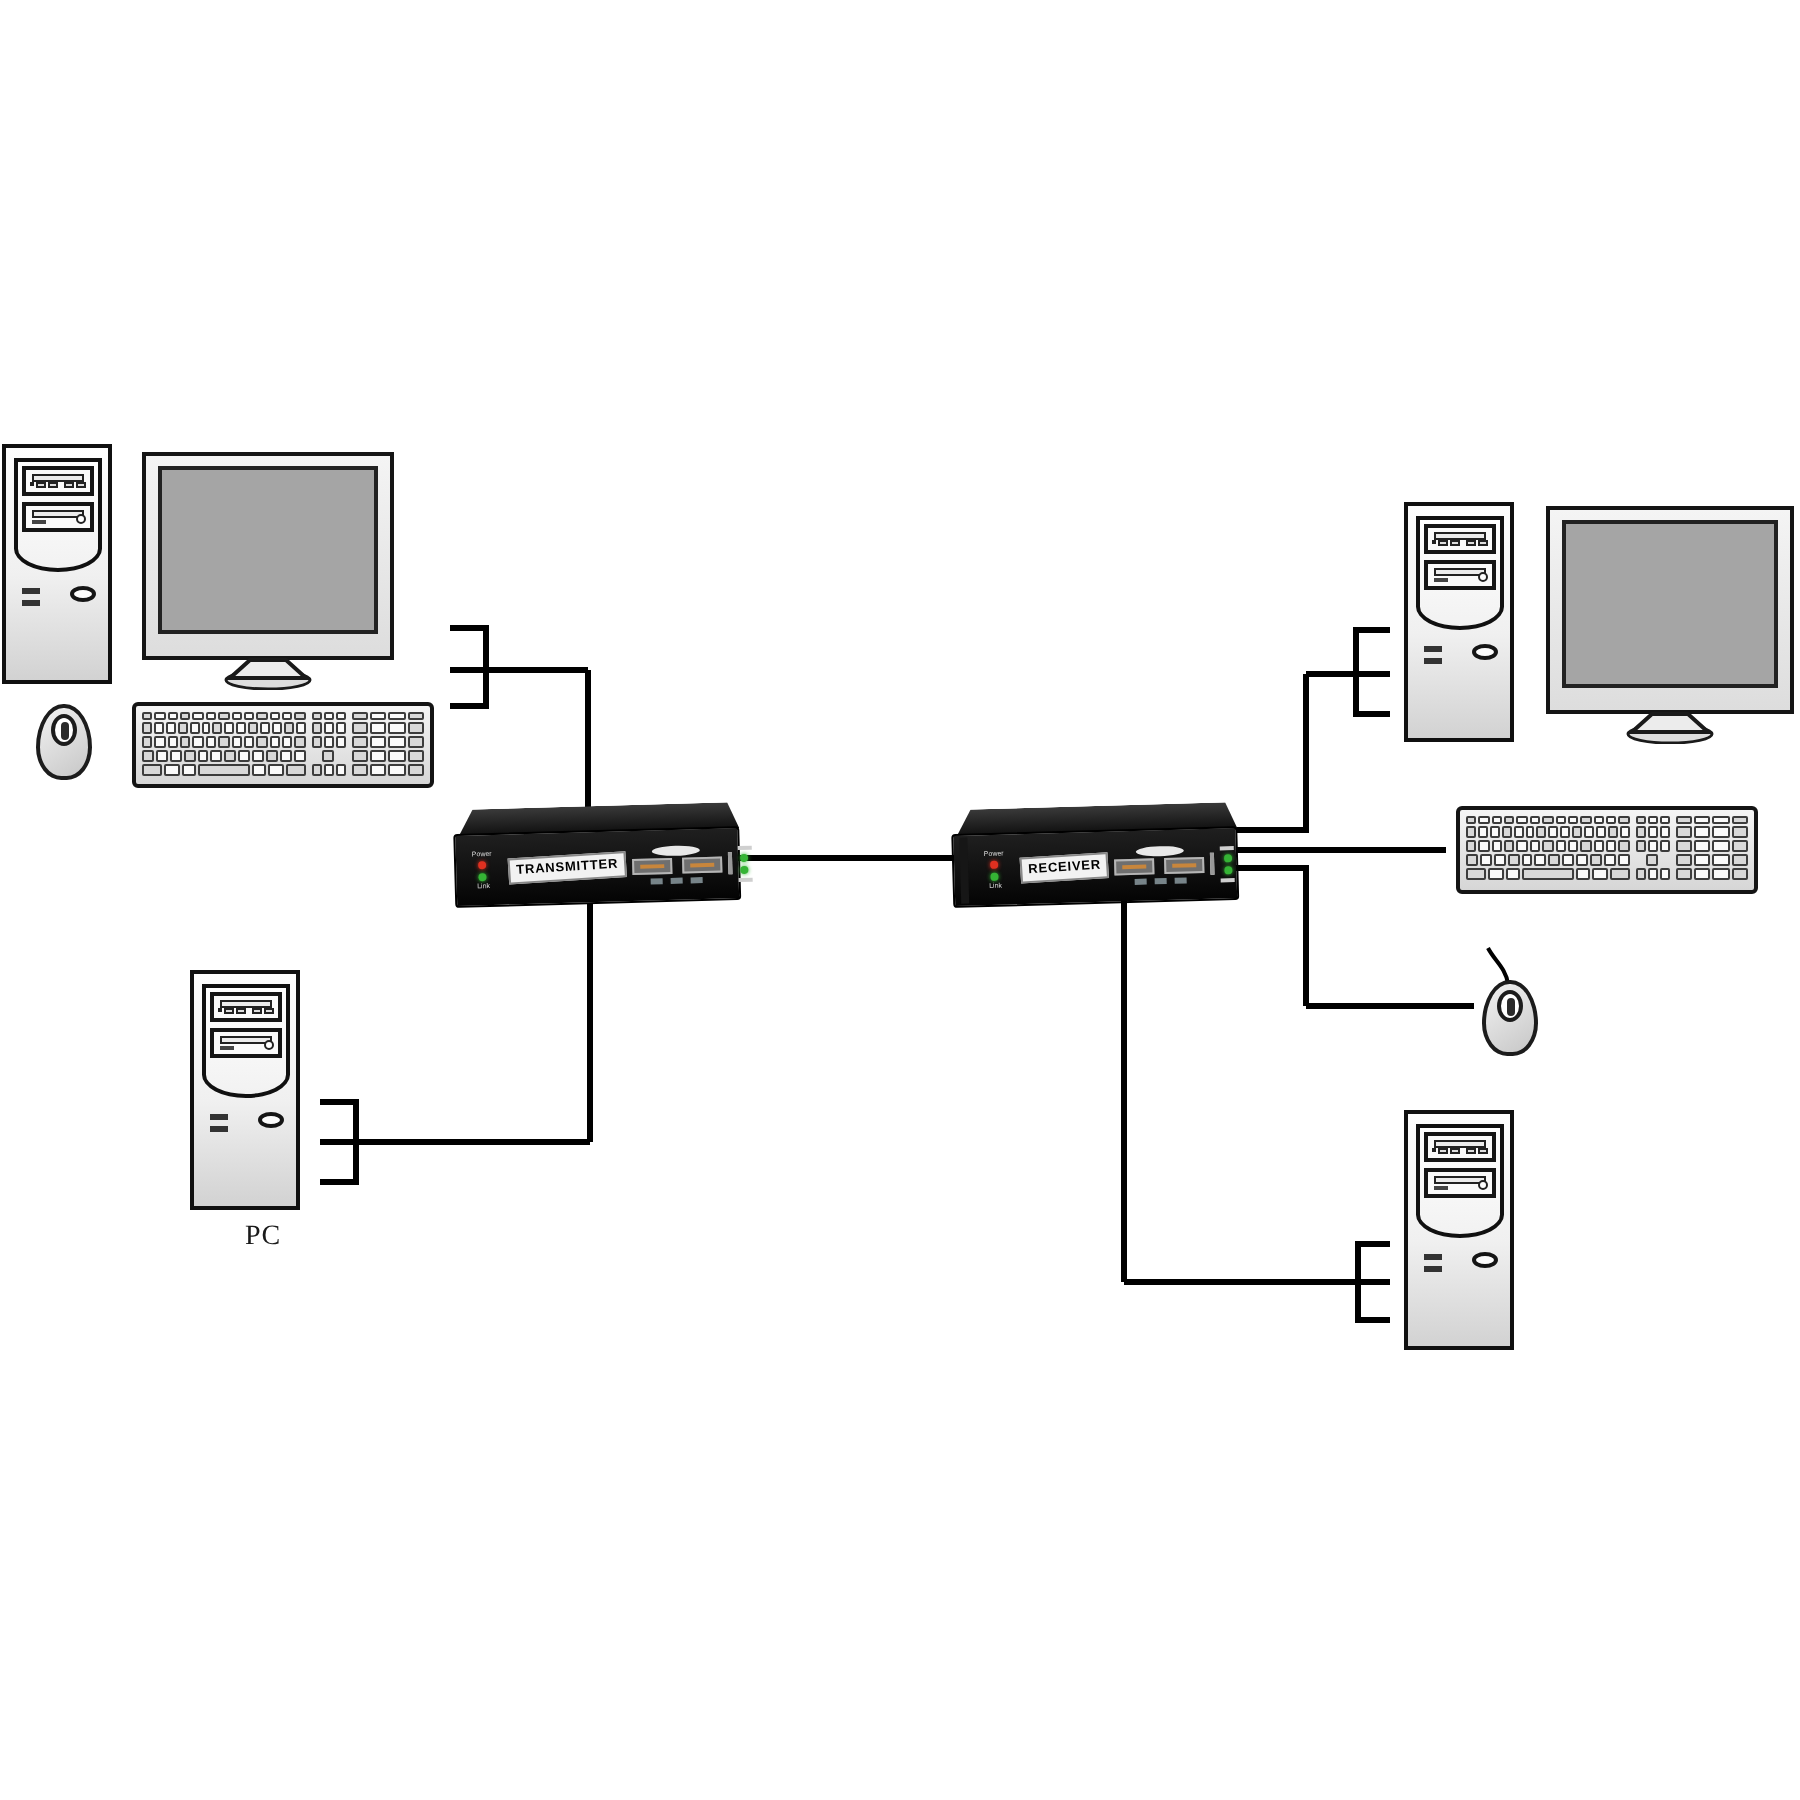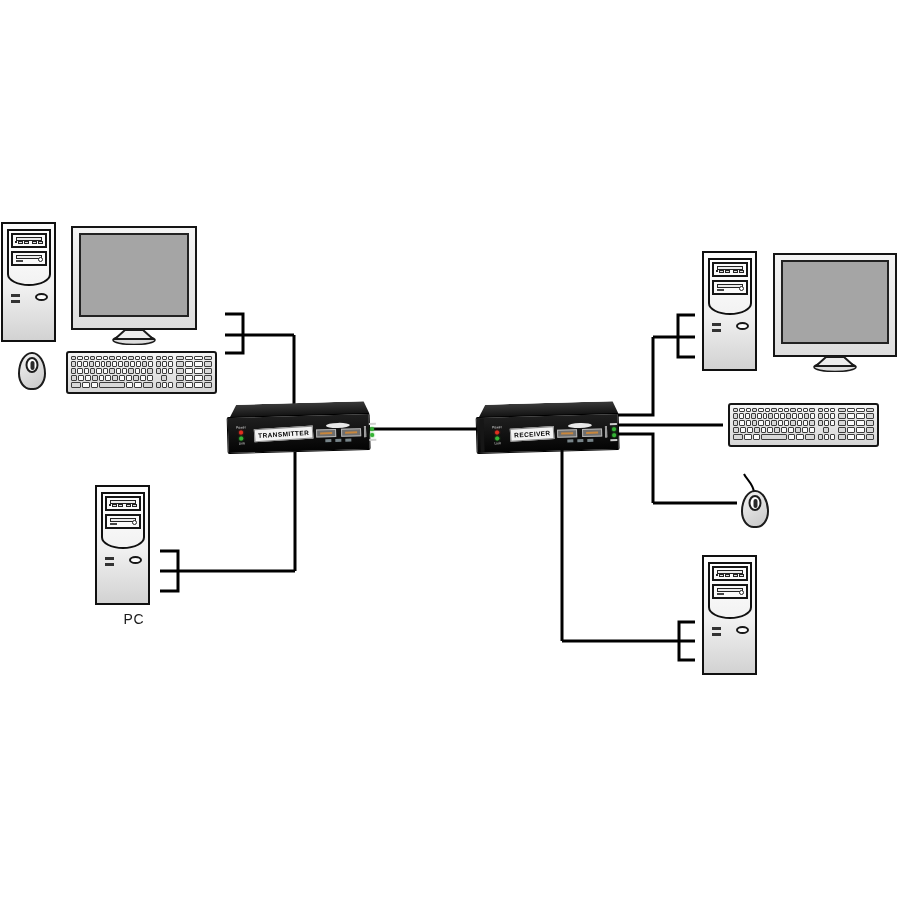--- a/index.html
+++ b/index.html
@@ -350,21 +350,21 @@
         <div class="bay b2">
           <div class="slot"></div>
           <div class="dashsm"></div>
           <div class="circ"></div>
         </div>
       </div>
       <div class="t-dash" style="top:70px;"></div>
       <div class="t-dash" style="top:76px;"></div>
       <div class="t-power"></div>
     </div>
-  <div class="pc-caption" style="left:89px;top:611px;width:55px;text-align:right;">PC</div>
+  <div class="pc-caption" style="left:104px;top:611px;width:55px;text-align:center;font-family:Liberation Serif, serif;">PC</div>
 
   <div class="tower" style="left:702px;top:251px;">
       <div class="t-panel">
         <div class="bay b1">
           <div class="slot"></div>
           <div class="dotsm"></div>
           <div class="sq" style="left:5px;"></div>
           <div class="sq" style="left:11px;"></div>
           <div class="sq" style="right:8px;"></div>
           <div class="sq" style="right:2px;"></div>

